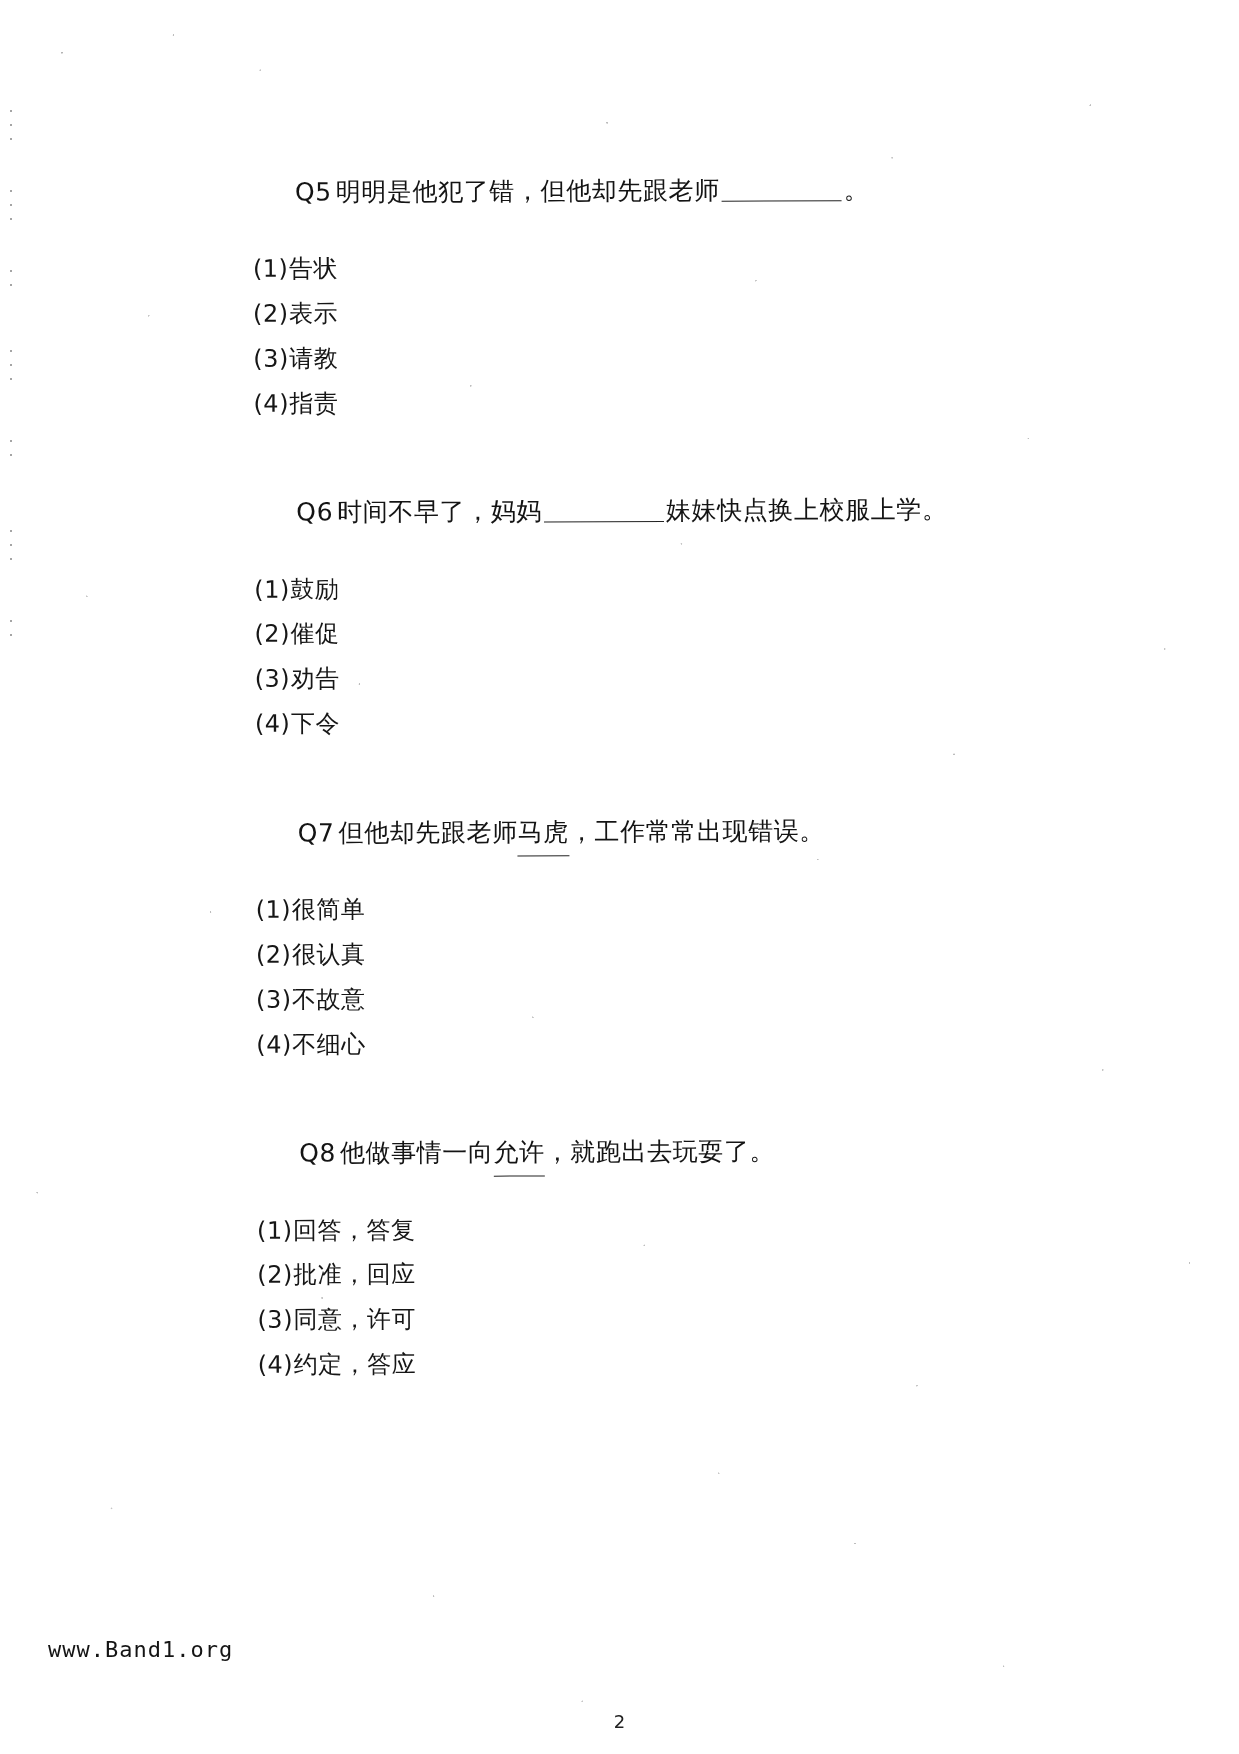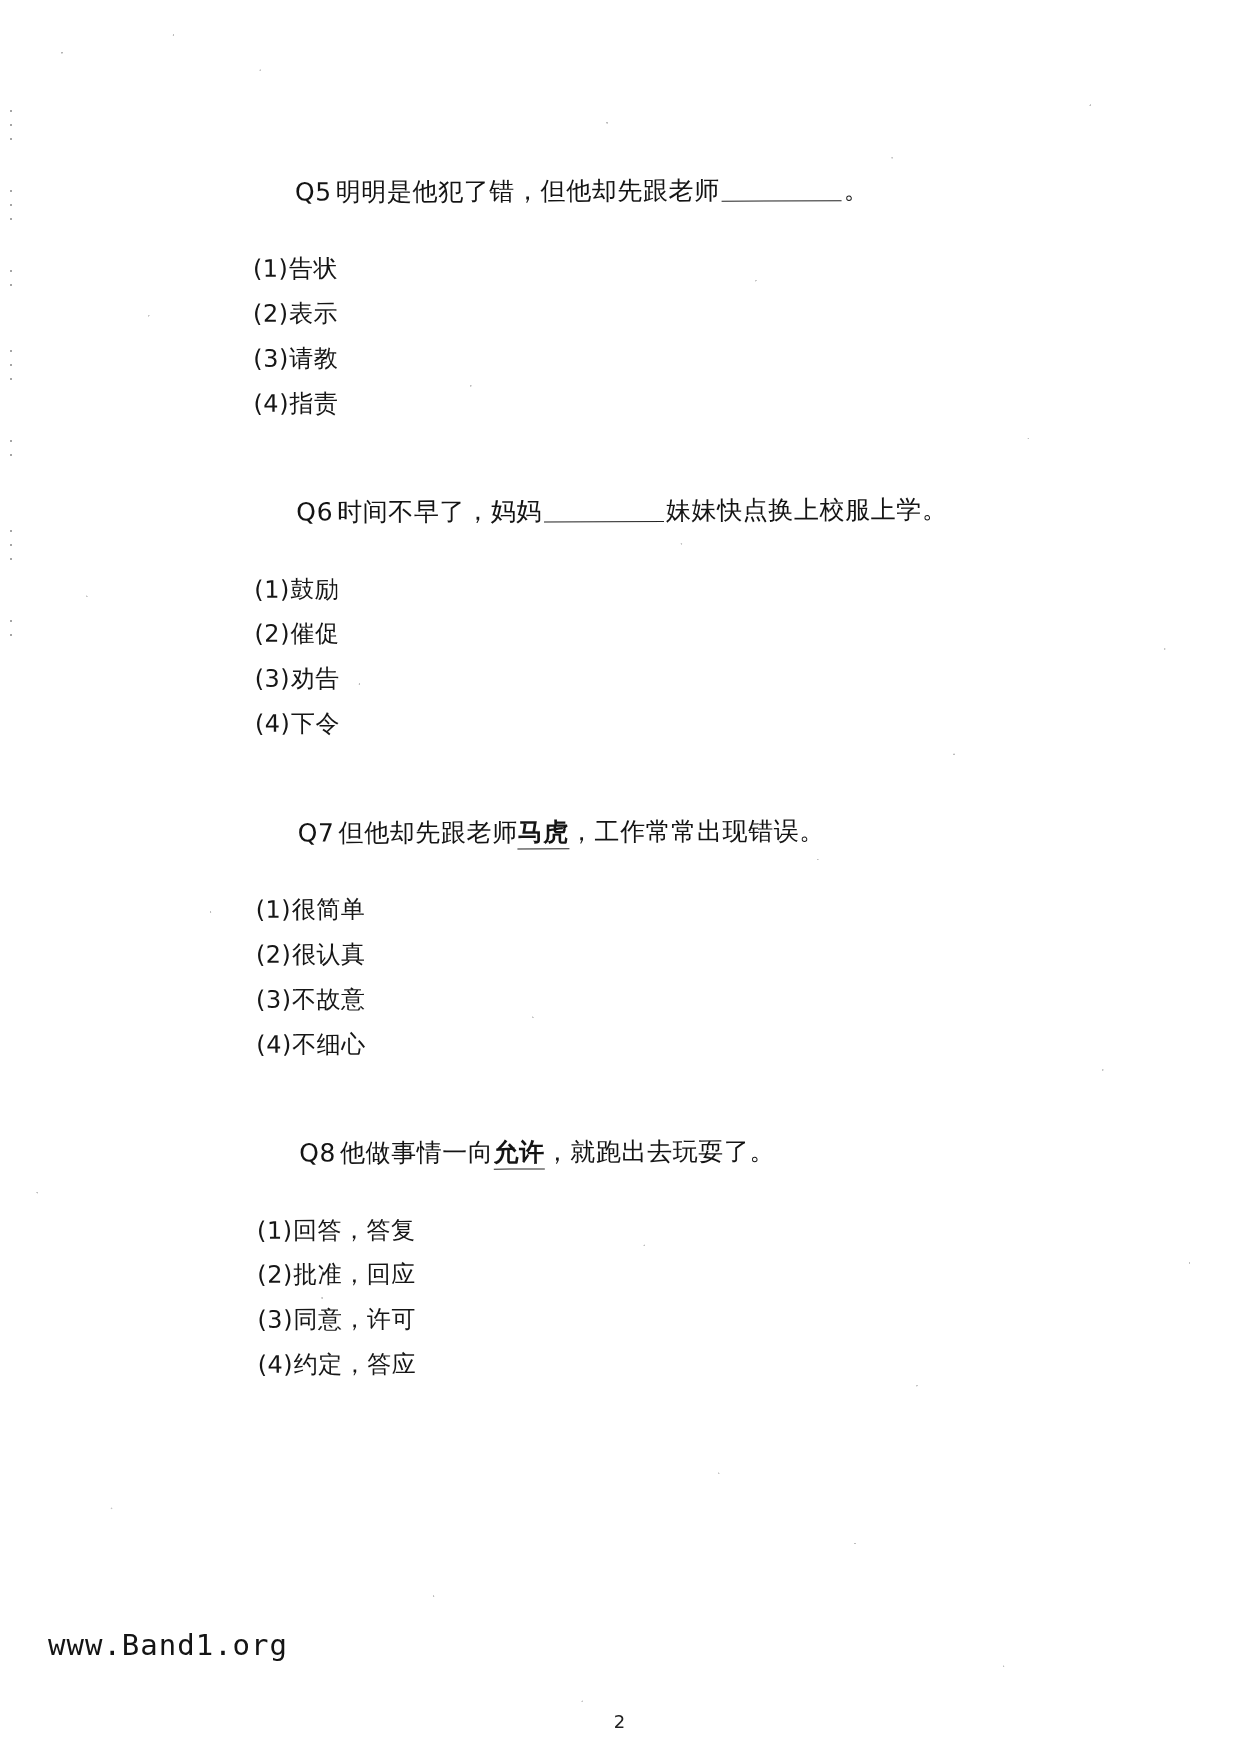--- a/index.html
+++ b/index.html
@@ -104,22 +104,21 @@
   }
   .qstem .blank {
     display: inline-block;
     min-width: 120px;
     border-bottom: 1.5px solid #222;
     vertical-align: -3px;
     margin: 0 2px;
   }
   .qstem .ul {
     border-bottom: 1.5px solid #222;
-    padding-bottom: 2px;
-    font-weight: bold;
+    padding-bottom: 9px;
   }
 
   .options {
     margin: 0;
     padding: 0;
     list-style: none;
   }
   .opt {
     display: flex;
     align-items: baseline;
@@ -137,21 +136,21 @@
   }
   .opt .text {
     flex: 1;
   }
 
   .footer-url {
     position: absolute;
     left: 48px;
     bottom: 92px;
     font-family: "DejaVu Sans Mono", monospace;
-    font-size: 29px;
+    font-size: 22px;
     letter-spacing: 1px;
     color: #141414;
   }
   .page-number {
     position: absolute;
     left: 0;
     right: 0;
     bottom: 22px;
     text-align: center;
     font-size: 18px;

